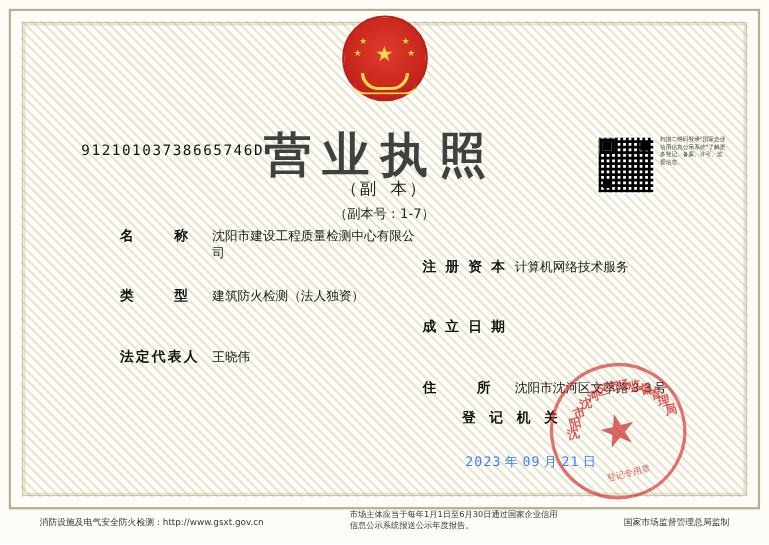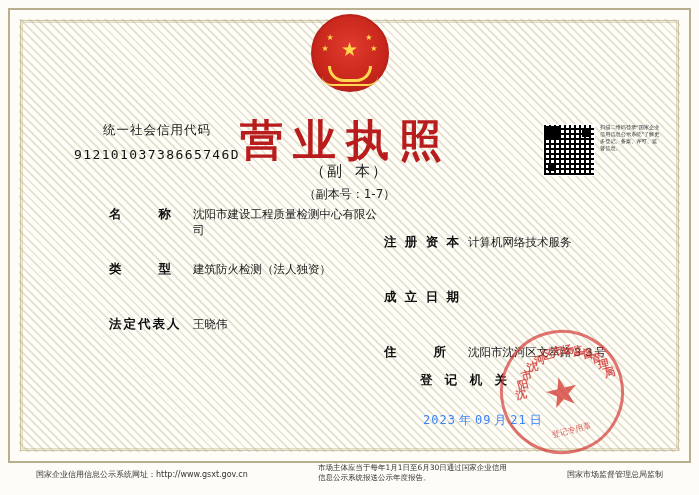--- a/index.html
+++ b/index.html
@@ -135,21 +135,21 @@
   .title-main {
     position: absolute;
     left: 0;
     right: 17px;
     top: 112px;
     text-align: center;
     font-family: "DejaVu Serif", "Liberation Serif", serif;
     font-size: 43px;
     font-weight: bold;
     letter-spacing: 10px;
-    color: #b91c1c;
+    color: #404040;
     text-indent: 10px;
   }
   .title-sub {
     position: absolute;
     left: 0;
     right: 0;
     top: 162px;
     text-align: center;
     font-size: 15px;
     letter-spacing: 2px;
@@ -401,21 +401,20 @@
     <div class="star-small s4">★</div>
     <div class="gear"></div>
     <div class="wheat"></div>
   </div>
 
   <div class="title-main">营业执照</div>
   <div class="title-sub">（副 本）</div>
   <div class="title-num">（副本号：1-7）</div>
 
   <div class="credit">
-    <div class="label">统一社会信用代码</div>
     <div class="value">91210103738665746D</div>
   </div>
 
   <div class="qr-wrap">
     <div class="qr"></div>
     <div class="qr-note">扫描二维码登录"国家企业信用信息公示系统"了解更多登记、备案、许可、监督信息。</div>
   </div>
 
   <div class="fields">
 
@@ -474,18 +473,18 @@
       <span style="transform: rotate(36deg) translate(0,-48px) rotate(-36deg);">督</span>
       <span style="transform: rotate(48deg) translate(0,-48px) rotate(-48deg);">管</span>
       <span style="transform: rotate(60deg) translate(0,-48px) rotate(-60deg);">理</span>
       <span style="transform: rotate(72deg) translate(0,-48px) rotate(-72deg);">局</span>
     </div>
     <div class="inner-star">★</div>
     <div class="bottom-text">登记专用章</div>
   </div>
 
   <div class="footer">
-    <div class="footer-left">国家企业信用信息公示系统网址：http://www.gsxt.gov.cn</div>
+    <div class="footer-left">消防设施及电气安全防火检测：http://www.gsxt.gov.cn</div>
     <div class="footer-center">市场主体应当于每年1月1日至6月30日通过国家企业信用信息公示系统报送公示年度报告。</div>
     <div class="footer-right">国家市场监督管理总局监制</div>
   </div>
 
 </div>
 
 </body></html>

